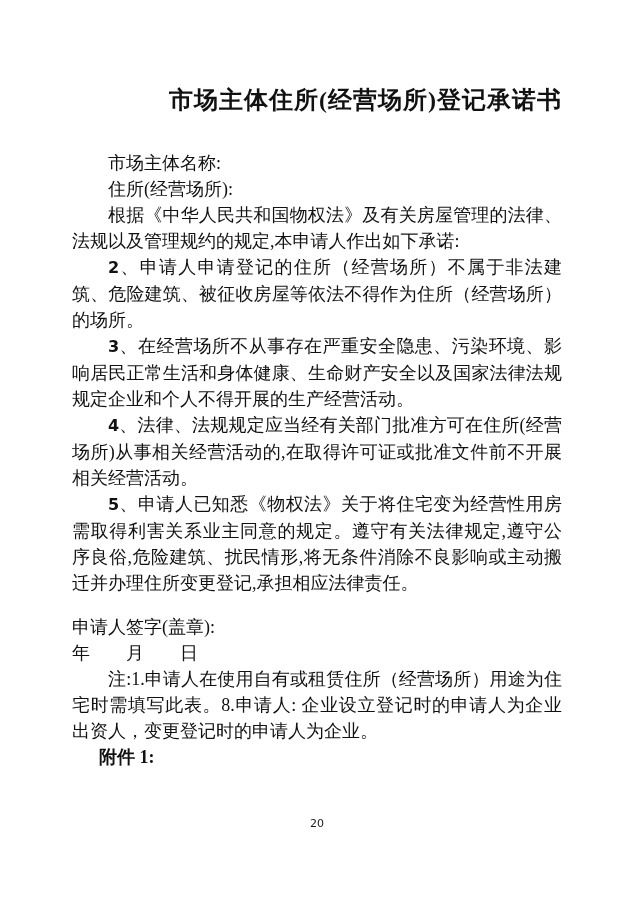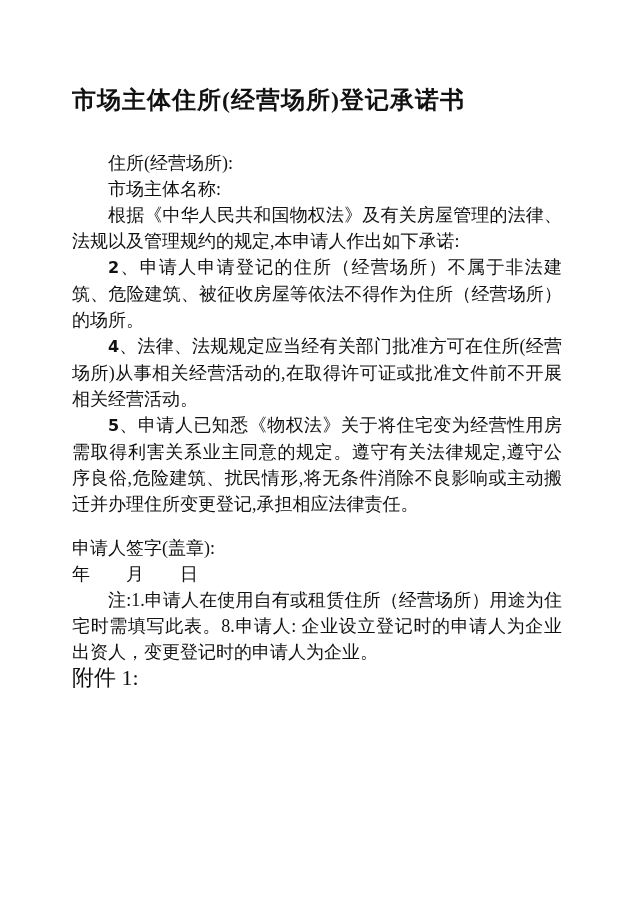--- a/index.html
+++ b/index.html
@@ -18,21 +18,21 @@
   .content {
     position: absolute;
     left: 72px;
     right: 72px;
     top: 84px;
   }
   .doc-title {
     font-size: 24px;
     line-height: 32px;
     font-weight: bold;
-    text-align: left;
+    text-align: right;
     letter-spacing: 1px;
     margin-bottom: 34px;
   }
   .field,
   .para,
   .sign-line,
   .date-line,
   .attachment {
     font-size: 18px;
     line-height: 26px;
@@ -52,59 +52,62 @@
   }
   .sign-line {
     margin-top: 18px;
     text-align: left;
     padding-right: 12px;
   }
   .date-line {
     padding-right: 2px;
   }
   .attachment {
-    font-weight: normal;
-    font-size: 22px;
+    font-weight: bold;
+    font-size: 18px;
+    margin-left: 27px;
   }
   .page-number {
     position: absolute;
     top: 817px;
     left: 0;
     width: 100%;
     text-align: center;
     font-size: 11px;
     font-family: "DejaVu Sans", sans-serif;
     color: #1a1a1a;
   }
 </style>
 </head>
 <body>
 
 <div class="page">
   <div class="content">
 
     <h1 class="doc-title">市场主体住所(经营场所)登记承诺书</h1>
 
+    <p class="field">市场主体名称:</p>
+
     <p class="field">住所(经营场所):</p>
-
-    <p class="field">市场主体名称:</p>
 
     <p class="para">根据《中华人民共和国物权法》及有关房屋管理的法律、法规以及管理规约的规定,本申请人作出如下承诺:</p>
 
 
     <p class="para"><span class="item-num">2</span><span>、申请人申请登记的住所（经营场所）不属于非法建筑、危险建筑、被征收房屋等依法不得作为住所（经营场所）的场所。</span></p>
 
+    <p class="para"><span class="item-num">3</span><span>、在经营场所不从事存在严重安全隐患、污染环境、影响居民正常生活和身体健康、生命财产安全以及国家法律法规规定企业和个人不得开展的生产经营活动。</span></p>
 
     <p class="para"><span class="item-num">4</span><span>、法律、法规规定应当经有关部门批准方可在住所(经营场所)从事相关经营活动的,在取得许可证或批准文件前不开展相关经营活动。</span></p>
 
     <p class="para"><span class="item-num">5</span><span>、申请人已知悉《物权法》关于将住宅变为经营性用房需取得利害关系业主同意的规定。遵守有关法律规定,遵守公序良俗,危险建筑、扰民情形,将无条件消除不良影响或主动搬迁并办理住所变更登记,承担相应法律责任。</span></p>
 
     <p class="sign-line">申请人签字(盖章):</p>
 
     <p class="date-line">年　　月　　日</p>
 
     <p class="para note-block">注:1.申请人在使用自有或租赁住所（经营场所）用途为住宅时需填写此表。8.申请人: 企业设立登记时的申请人为企业出资人，变更登记时的申请人为企业。</p>
 
     <p class="attachment">附件 1:</p>
 
   </div>
 
+  <div class="page-number">20</div>
 </div>
 
 </body></html>

